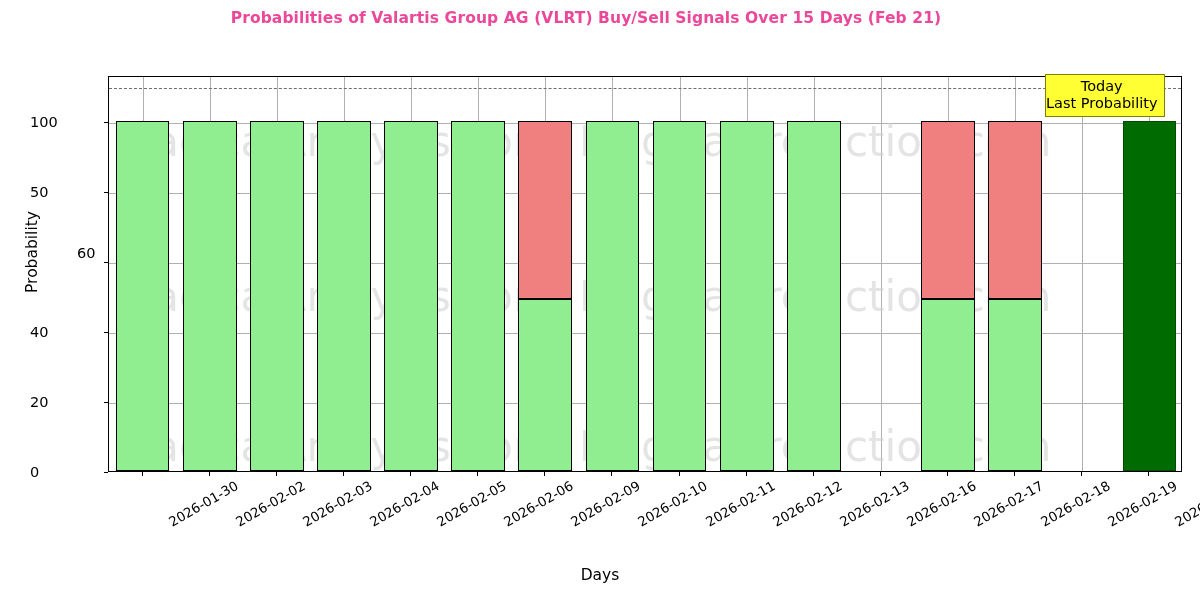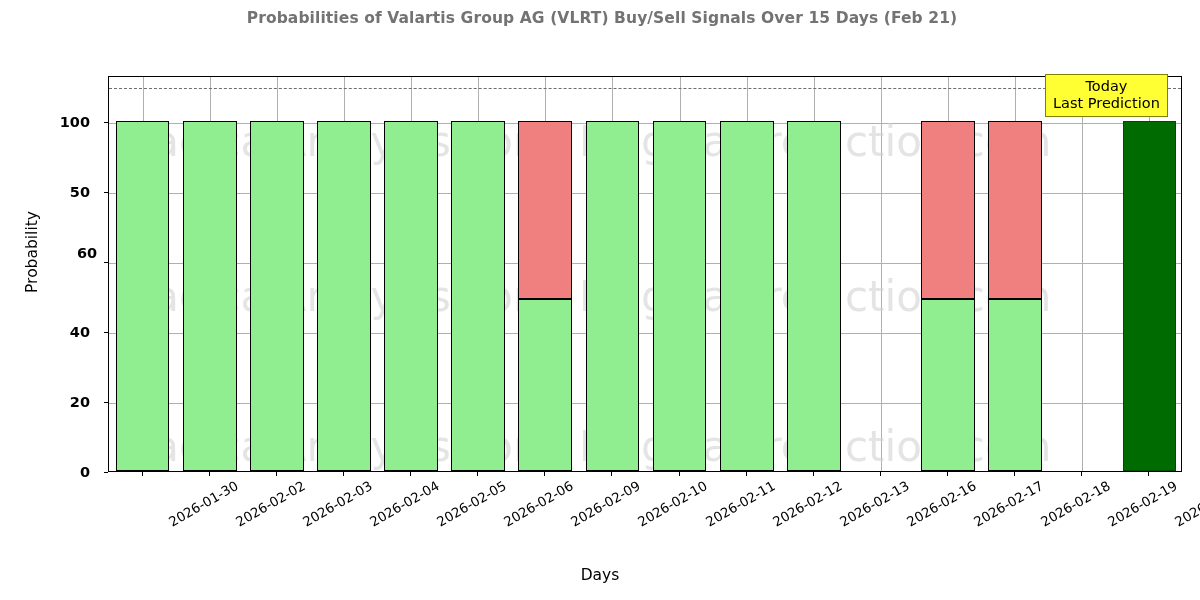--- a/index.html
+++ b/index.html
@@ -16,23 +16,22 @@
     background: #ffffff;
   }
 
   
   .chart-title {
     position: absolute;
     top: 9px; left: 0; width: 1172px;
     text-align: center;
     font-size: 15.5px;
     font-weight: bold;
-    color: #737373;
+    color: #ec4899;
     letter-spacing: 0.1px;
-    margin-left: 16px;
   }
   .chart-subtitle {
     position: absolute;
     top: 44px; left: 0; width: 1200px;
     text-align: center;
     font-size: 13.5px;
     font-weight: bold;
     color: #000;
   }
 
@@ -110,25 +109,23 @@
     height: 1px; width: 4px;
     background: #000;
     left: 104px;
   }
 
   
   .ylabel {
     position: absolute;
     right: 1110px;
     width: 60px;
-    text-align: right;
     font-size: 14.5px;
     color: #000;
     transform: translateY(-50%);
-    font-weight: bold;
   }
   .yaxis-title {
     position: absolute;
     left: -168px;
     top: 243px;
     width: 400px;
     text-align: center;
     font-size: 15.5px;
     color: #000;
     transform: rotate(-90deg);
@@ -178,21 +175,21 @@
     color: #000;
     white-space: nowrap;
   }
 
   
   .today-box {
     position: absolute;
     left: 1045px; top: 74px;
     background: #ffff33;
     border: 1.2px solid #808000;
-    padding: 3px 7px 5px 7px;
+    padding: 3px 7px 5px 0;
     text-align: center;
     z-index: 25;
     line-height: 1.15;
   }
   .today-box div {
     font-size: 14.5px;
     color: #000;
     white-space: nowrap;
   }
 </style>
@@ -339,16 +336,16 @@
         </div>
       <div id="threshold-layer">
           <div class="gridline-dashed" style="top: 10.5133px;"></div>
         </div>
     </div>
   </div>
 
 
   <div class="today-box">
     <div>Today</div>
-    <div>Last Prediction</div>
+    <div>Last Probability</div>
   </div>
 
 </div>
 
 </body></html>

